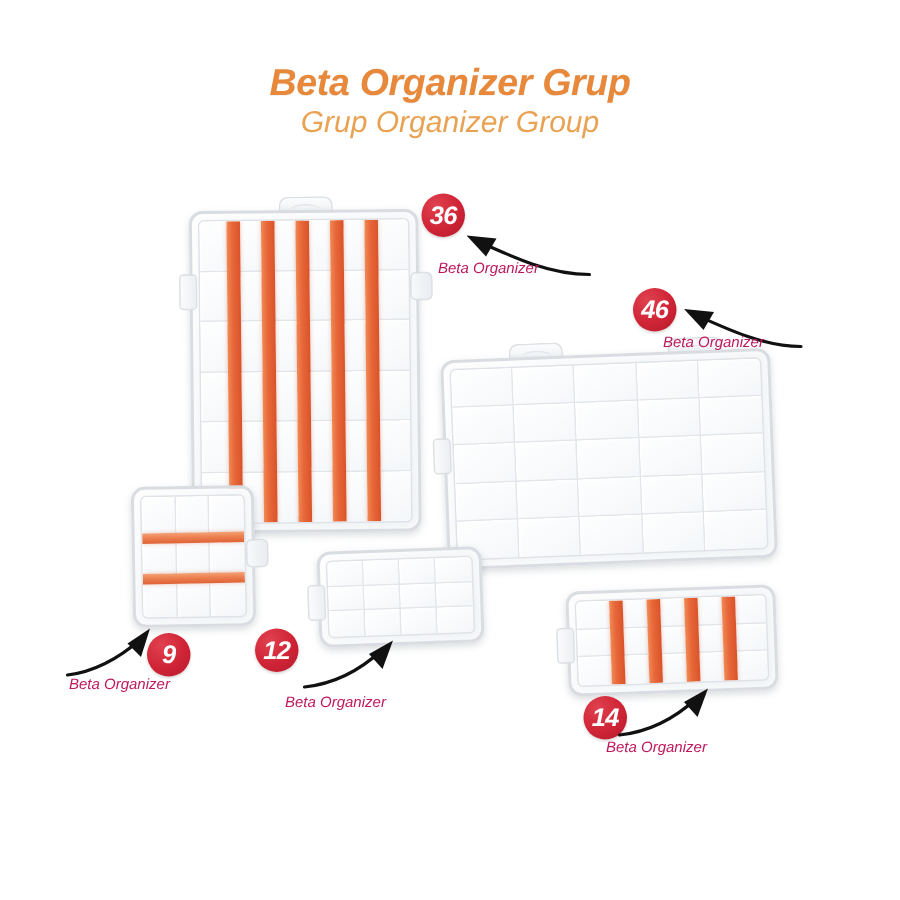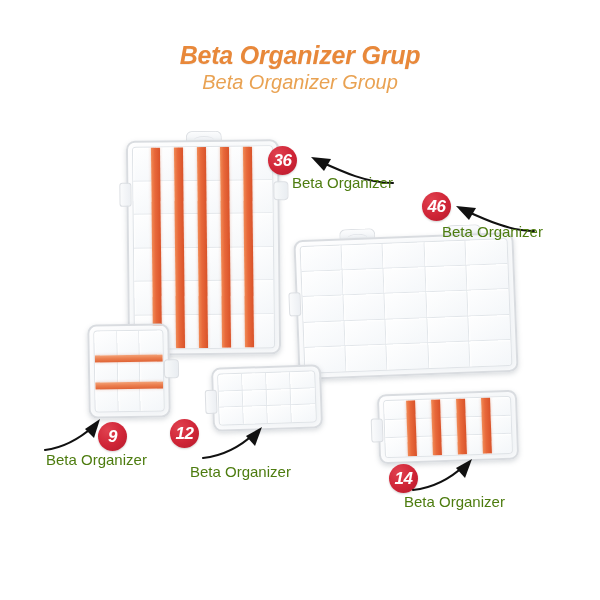--- a/index.html
+++ b/index.html
@@ -95,35 +95,35 @@
     color:#ffffff;
     font-size:17px;font-style:italic;font-weight:bold;
     display:flex;align-items:center;justify-content:center;
     line-height:1;letter-spacing:-0.5px;
     box-shadow:0 1px 2px rgba(0,0,0,0.18);
   }
 
   
   .callout-label{
     position:absolute;
-    font-size:15px;color:#4d7c0f;
+    font-size:10px;font-style:italic;color:#be185d;
     white-space:nowrap;
   }
   svg.arrow{position:absolute;overflow:visible;}
   svg.arrow path{fill:none;stroke:#111111;stroke-width:2.1;stroke-linecap:round;}
   svg.arrow polygon{fill:#111111;}
 </style>
 </head>
 <body>
 
 <div id="stage">
 
   <div class="title-block">
     <div class="title-main">Beta Organizer Grup</div>
-    <div class="title-sub">Beta Organizer Group</div>
+    <div class="title-sub">Grup Organizer Group</div>
   </div>
 
   <div class="box" style="left:127px;top:140px;width:153px;height:215px;transform:rotate(-0.6deg);">
     <div class="tab-top" style="left:60px;top:-9px;"></div>
     <div class="shell"></div>
     <div class="inner">
       <div class="grid" style="grid-template-columns:repeat(6,1fr);grid-template-rows:repeat(6,1fr);">
         <div class="cell"></div>
         <div class="cell"></div>
         <div class="cell"></div>
@@ -275,21 +275,21 @@
       <div class="divs">
         <div class="vdiv" style="left:22px;"></div>
         <div class="vdiv" style="left:47px;"></div>
         <div class="vdiv" style="left:72px;"></div>
         <div class="vdiv" style="left:97px;"></div>
       </div>
     </div>
     <div class="tab-side" style="left:-7px;top:24px;"></div>
   </div>
 
-  <div class="badge" style="left:268px;top:129px;margin-top:17px;">36</div>
+  <div class="badge" style="left:281px;top:129px;">36</div>
   <svg class="arrow" style="left:305px;top:150px;width:90px;height:36px;" viewBox="0 0 90 36">
     <path d="M88 33 C 62 33, 38 22, 14 11"></path>
     <polygon points="6,7 26,9 19,21"></polygon>
   </svg>
   <div class="callout-label" style="left:292px;top:174px;">Beta Organizer</div>
 
   <div class="badge" style="left:422px;top:192px;">46</div>
   <svg class="arrow" style="left:450px;top:200px;width:86px;height:34px;" viewBox="0 0 86 34">
     <path d="M84 31 C 60 31, 36 20, 14 10"></path>
     <polygon points="6,6 26,8 19,20"></polygon>

